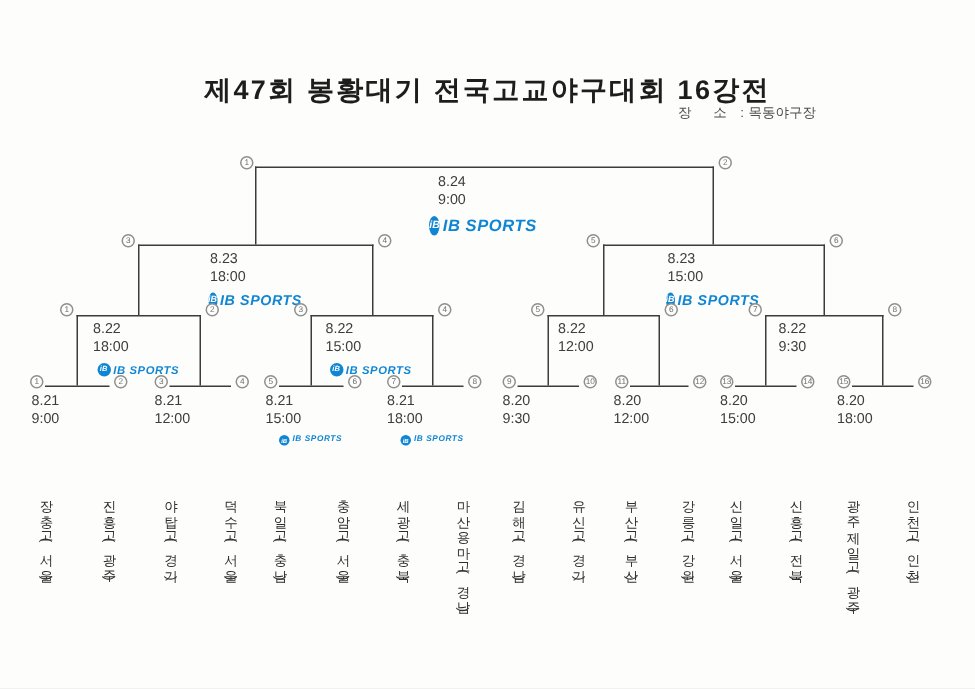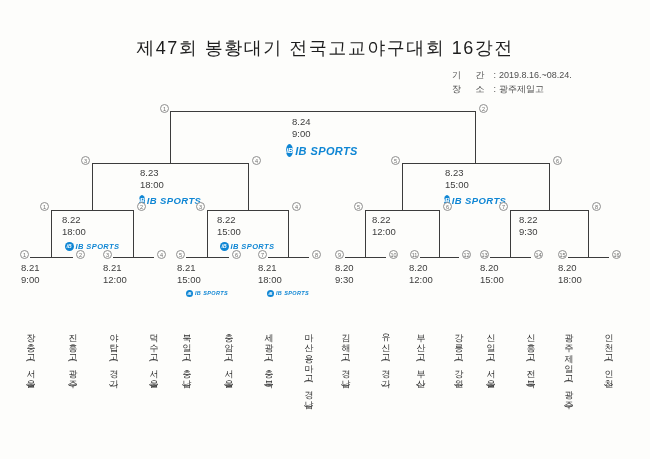--- a/index.html
+++ b/index.html
@@ -1,19 +1,19 @@
 <!DOCTYPE html>
 <html><head>
 <meta charset="utf-8">
 <style>
   html,body{margin:0;padding:0;background:#e8e8e8;}
   .page{position:relative;width:650px;height:459px;background:#fdfdfb;
         font-family:"Liberation Sans","DejaVu Sans",sans-serif;overflow:hidden;margin:0 auto;}
-  .title{position:absolute;top:36px;left:0;width:100%;text-align:center;
-         font-size:18px;font-weight:normal;color:#1d1d1d;letter-spacing:1.5px;}
+  .title{position:absolute;top:48px;left:0;width:100%;text-align:center;
+         font-size:18px;font-weight:bold;color:#1d1d1d;letter-spacing:1.5px;}
   .info{position:absolute;top:68px;left:452px;font-size:9px;color:#4e4e4e;line-height:1.6;}
   .info .lbl{display:inline-block;letter-spacing:6px;color:#4e4e4e;}
   .info .sep{display:inline-block;margin:0 3px;}
   .ln{position:absolute;background:#3c3c3c;}
   .game{position:absolute;width:60px;text-align:left;font-size:9.5px;
         color:#3d3d3d;line-height:1.3;}
   .team{position:absolute;top:327px;writing-mode:vertical-rl;font-size:9px;
         color:#2e2e2e;letter-spacing:1.5px;height:108px;white-space:nowrap;}
   .marker{position:absolute;width:9px;height:9px;border:1px solid #8f8f8f;border-radius:50%;
           font-size:5.5px;line-height:8px;text-align:center;color:#6e6e6e;box-sizing:border-box;
@@ -31,24 +31,21 @@
   .xs .badge{width:7px;height:7px;font-size:4px;}
   .xs .wordmark{font-size:5.5px;}
 </style>
 </head>
 <body>
 
 <div class="page">
   <div class="title">제47회 봉황대기 전국고교야구대회 16강전</div>
   <div class="info">
     <div>
-      <span class="lbl">기 간</span><span class="sep">:</span><span>2019.8.16.~08.24.</span>
-    </div>
-    <div>
-      <span class="lbl">장 소</span><span class="sep">:</span><span>광주제일고</span>
+      <span class="lbl">장 소</span><span class="sep">:</span><span>목동야구장</span>
     </div>
   </div>
   <div id="bracket">
       <div class="ln" style="left: 170px; top: 111px; width: 306px; height: 1px;"></div>
       <div class="ln" style="left: 92px; top: 163px; width: 157px; height: 1px;"></div>
       <div class="ln" style="left: 402px; top: 163px; width: 148px; height: 1px;"></div>
       <div class="ln" style="left: 51px; top: 210px; width: 83px; height: 1px;"></div>
       <div class="ln" style="left: 207px; top: 210px; width: 82px; height: 1px;"></div>
       <div class="ln" style="left: 365px; top: 210px; width: 75px; height: 1px;"></div>
       <div class="ln" style="left: 510px; top: 210px; width: 79px; height: 1px;"></div>

